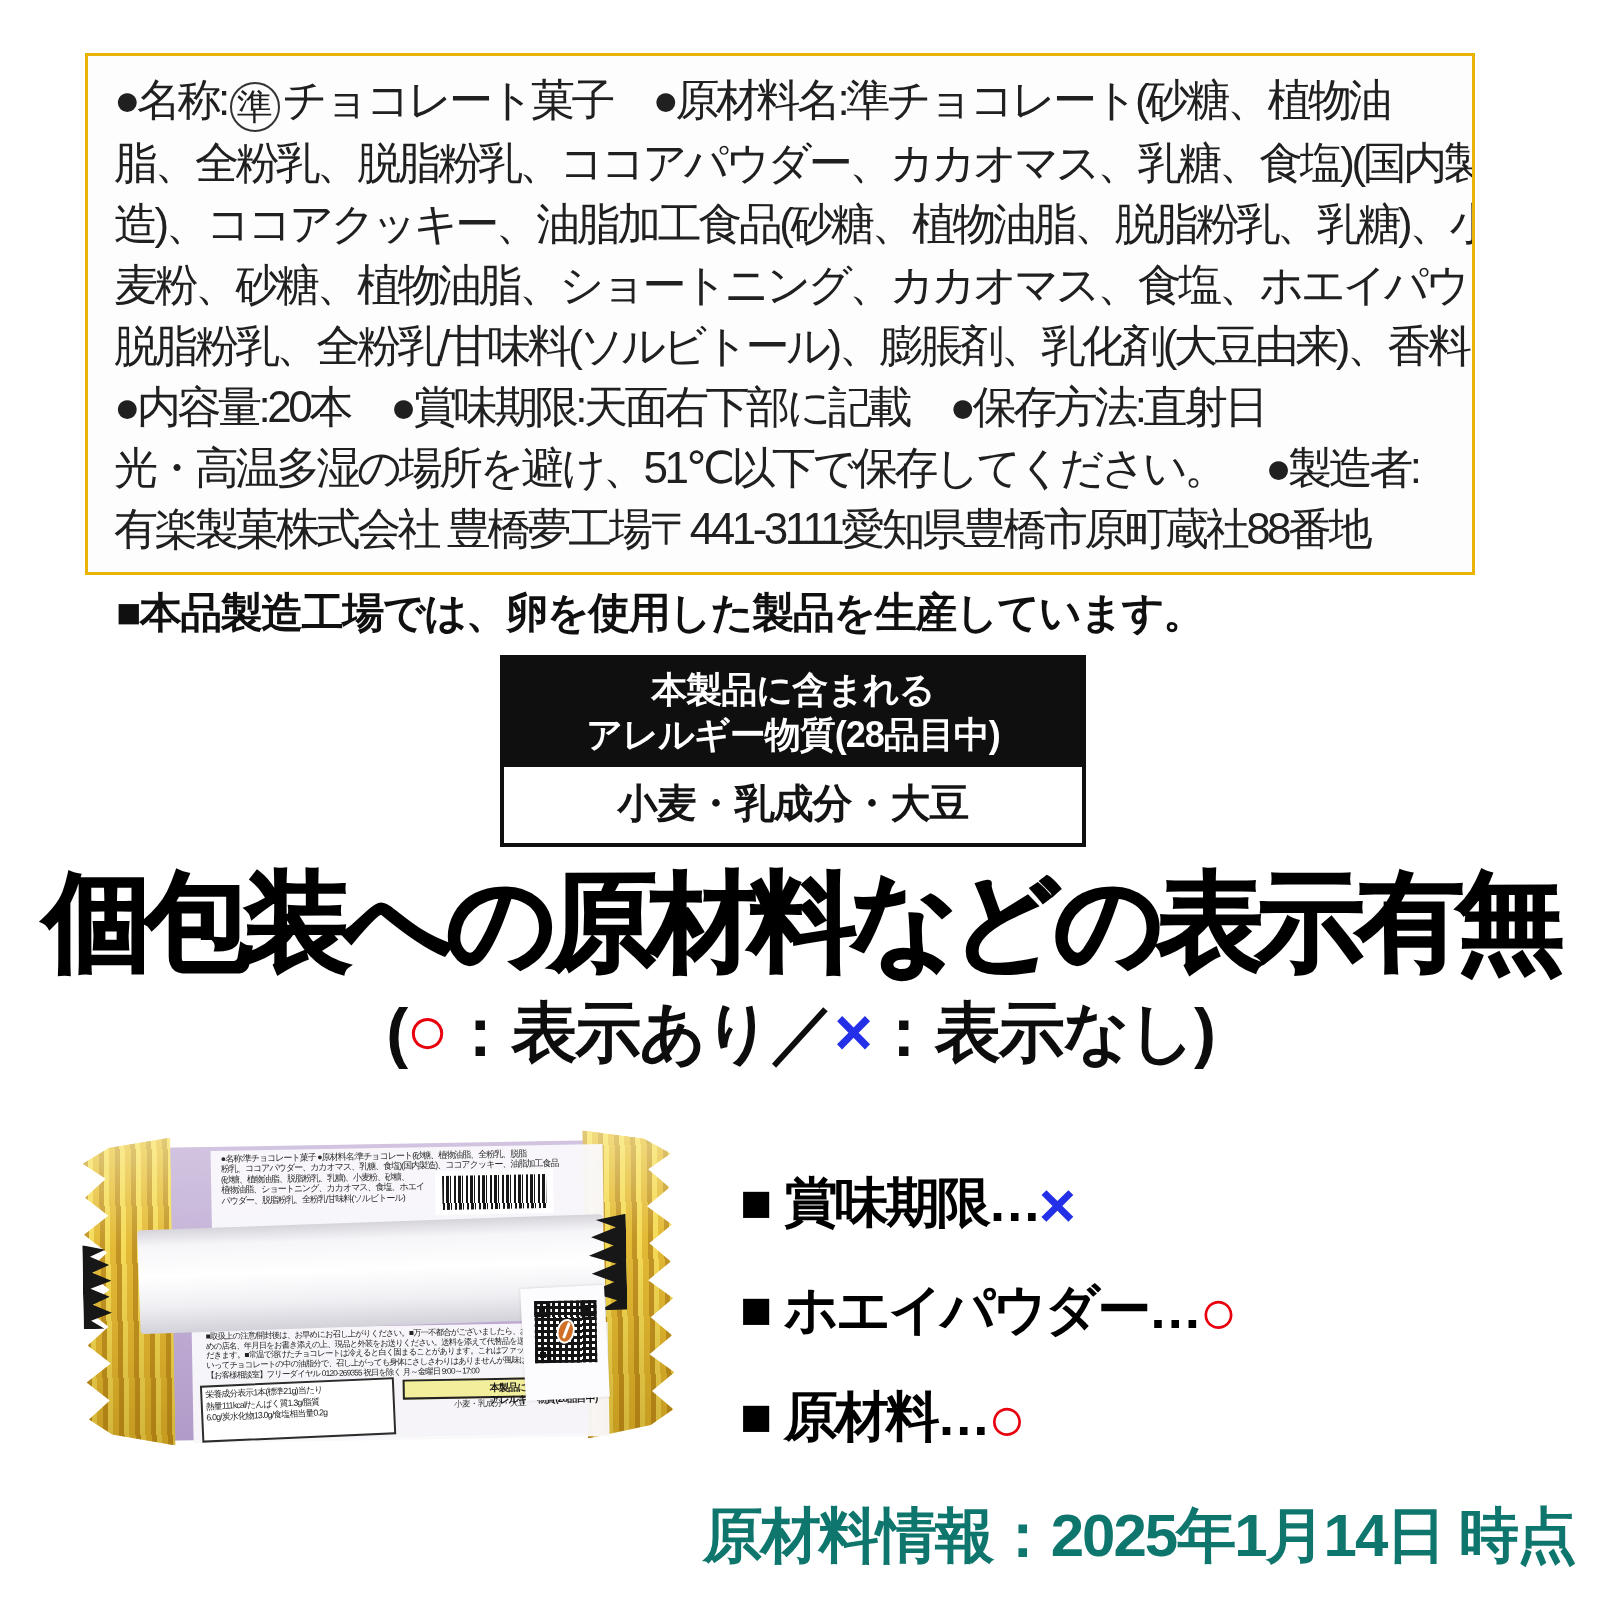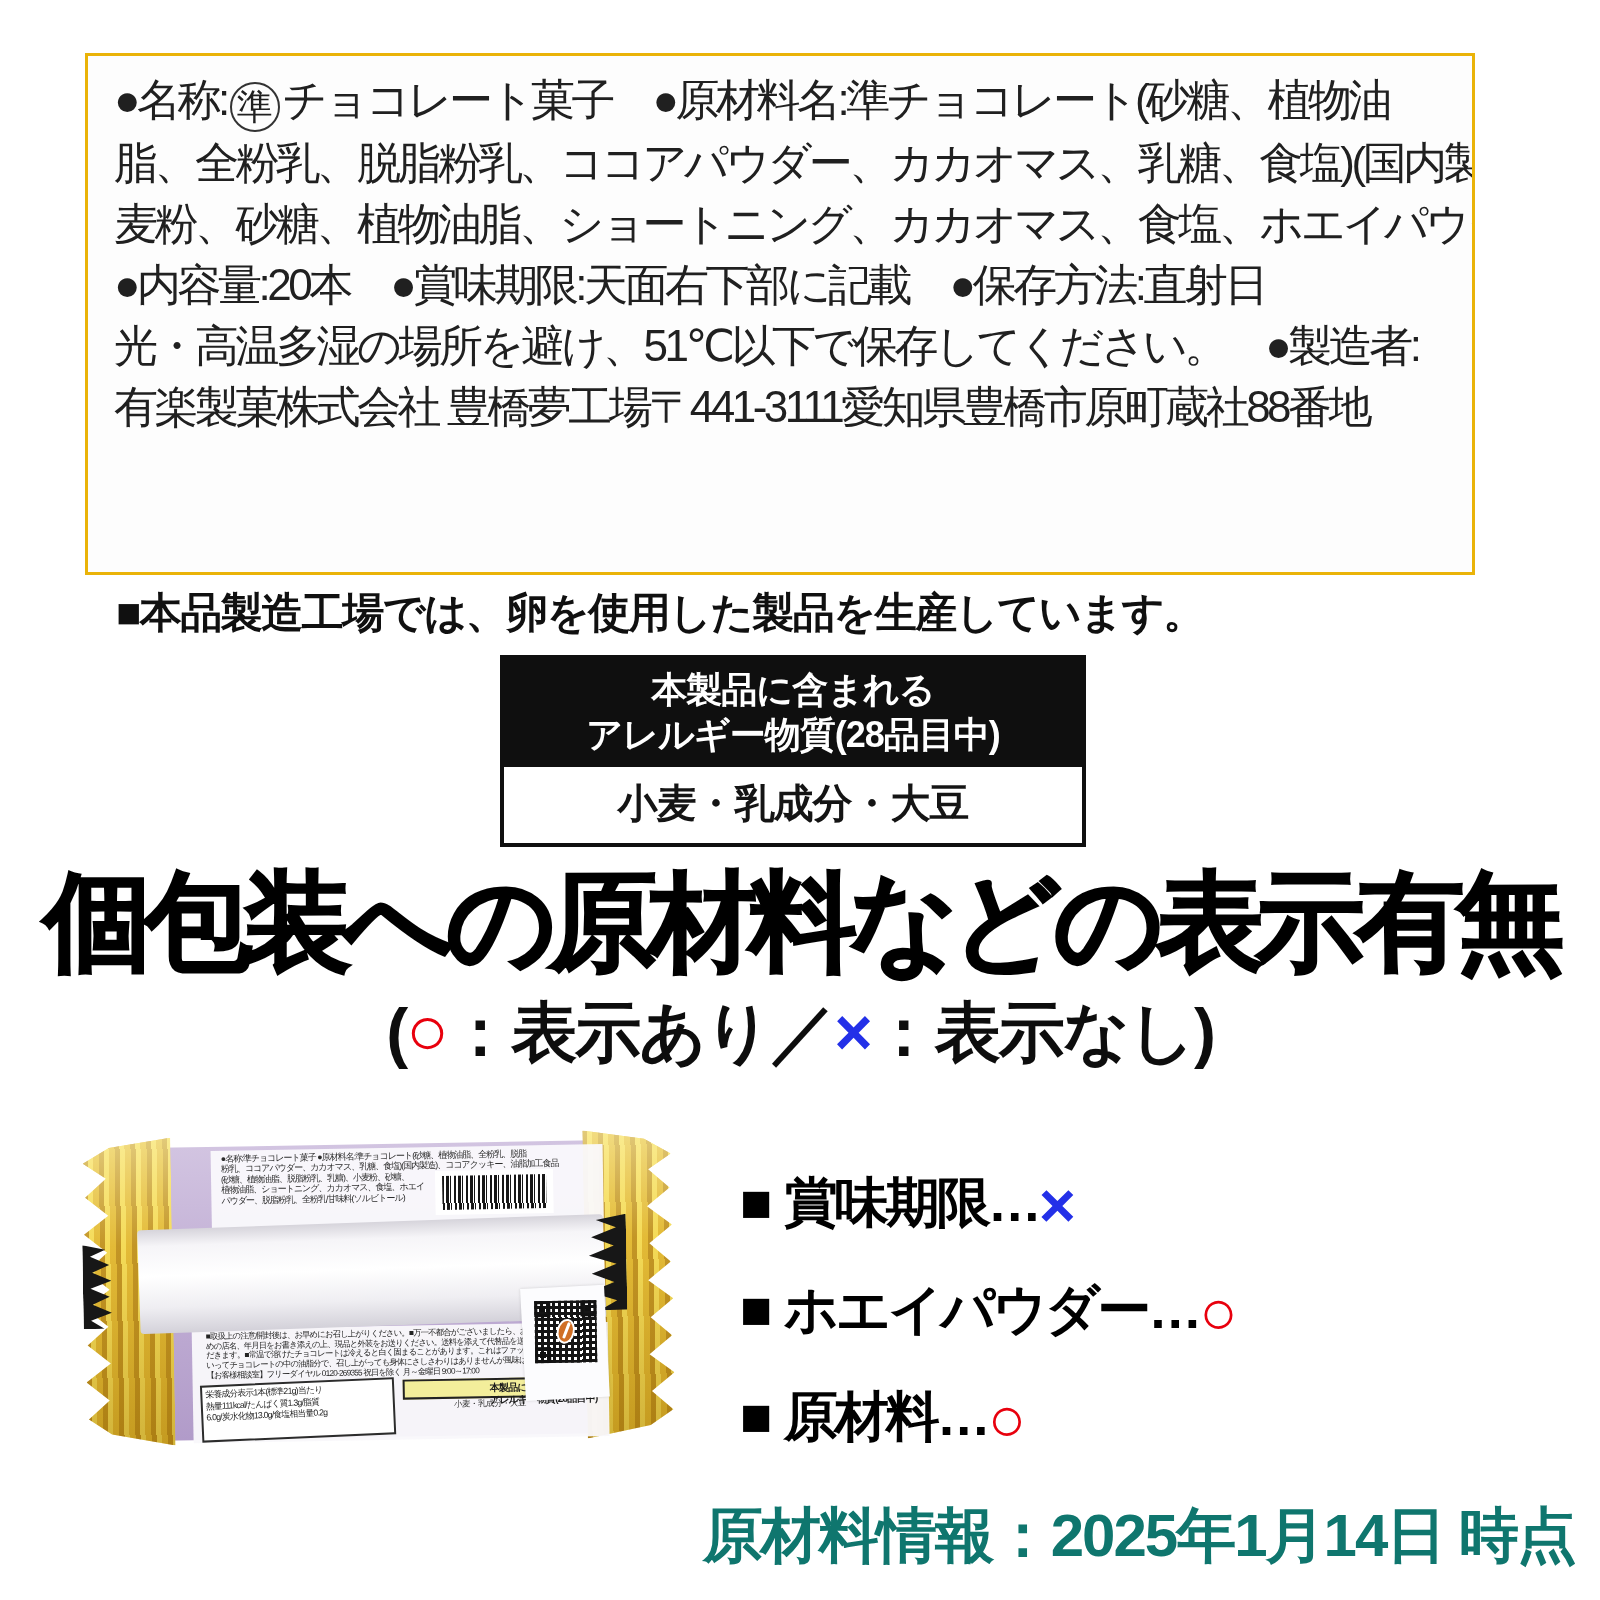--- a/index.html
+++ b/index.html
@@ -137,21 +137,23 @@
 </head>
 <body>
 
 <div class="page">
 
   <div class="label-box">
     <div class="lb-line">
       <span>●名称:</span><span class="circled">準</span><span>チョコレート菓子　●原材料名:準チョコレート(砂糖、植物油</span>
     </div>
     <div class="lb-line">脂、全粉乳、脱脂粉乳、ココアパウダー、カカオマス、乳糖、食塩)(国内製</div>
+    <div class="lb-line">造)、ココアクッキー、油脂加工食品(砂糖、植物油脂、脱脂粉乳、乳糖)、小</div>
     <div class="lb-line">麦粉、砂糖、植物油脂、ショートニング、カカオマス、食塩、ホエイパウダー、</div>
+    <div class="lb-line">脱脂粉乳、全粉乳/甘味料(ソルビトール)、膨脹剤、乳化剤(大豆由来)、香料</div>
     <div class="lb-line">●内容量:20本　●賞味期限:天面右下部に記載　●保存方法:直射日</div>
     <div class="lb-line">光・高温多湿の場所を避け、51℃以下で保存してください。　●製造者:</div>
     <div class="lb-line">有楽製菓株式会社 豊橋夢工場〒441-3111愛知県豊橋市原町蔵社88番地</div>
   </div>
 
   <div class="factory-note">■本品製造工場では、卵を使用した製品を生産しています。</div>
 
   <div class="allergy-box">
     <div class="allergy-head">
       <div>本製品に含まれる</div>

